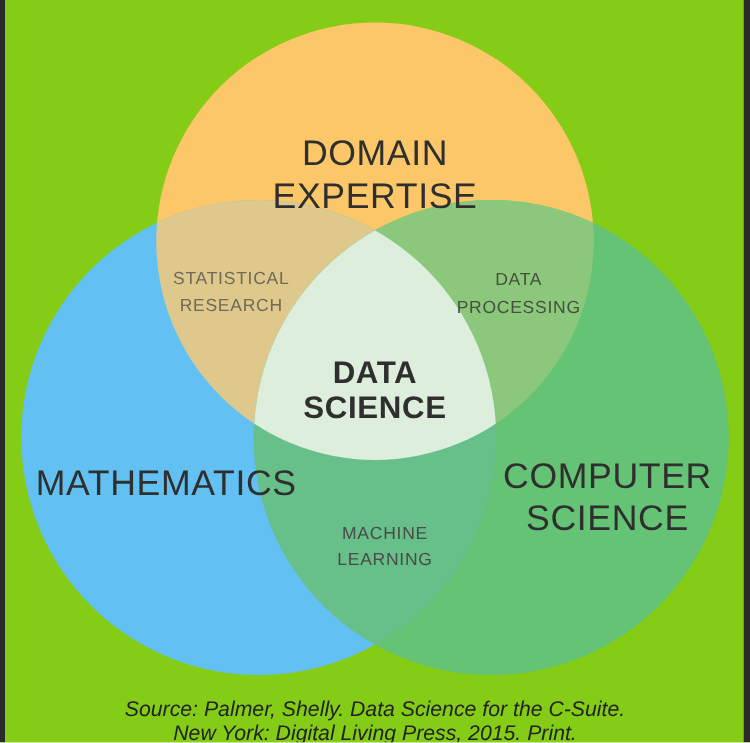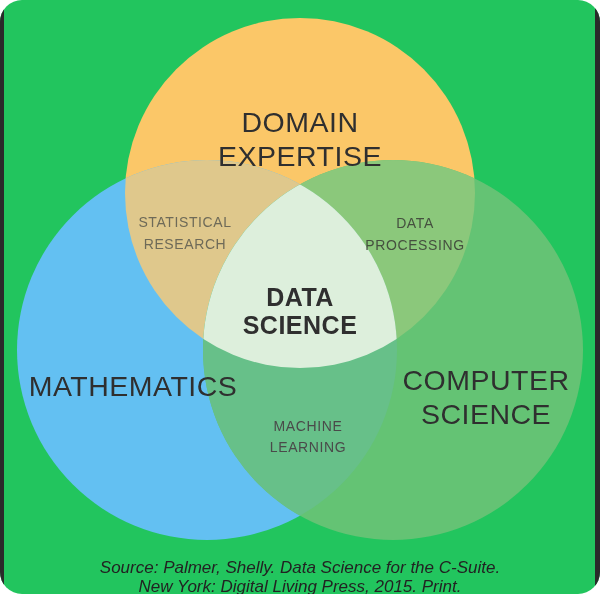--- a/index.html
+++ b/index.html
@@ -1,23 +1,22 @@
 <!DOCTYPE html>
 <html><head>
 <meta charset="utf-8">
 <style>
   html, body { margin: 0; padding: 0; background: #ffffff; }
   .screen {
     position: relative;
     width: 600px;
     height: 594px;
-    background: #22c55e;
+    background: #84cc16;
     overflow: hidden;
     font-family: "Liberation Sans", sans-serif;
-    border-radius: 22px;
   }
   .edge {
     position: absolute;
     top: 0;
     height: 594px;
     background: #2a2a2a;
   }
   .edge.left  { left: 0;  width: 4px; }
   .edge.right { right: 0; width: 5px; }
   svg { position: absolute; left: 0; top: 0; }

